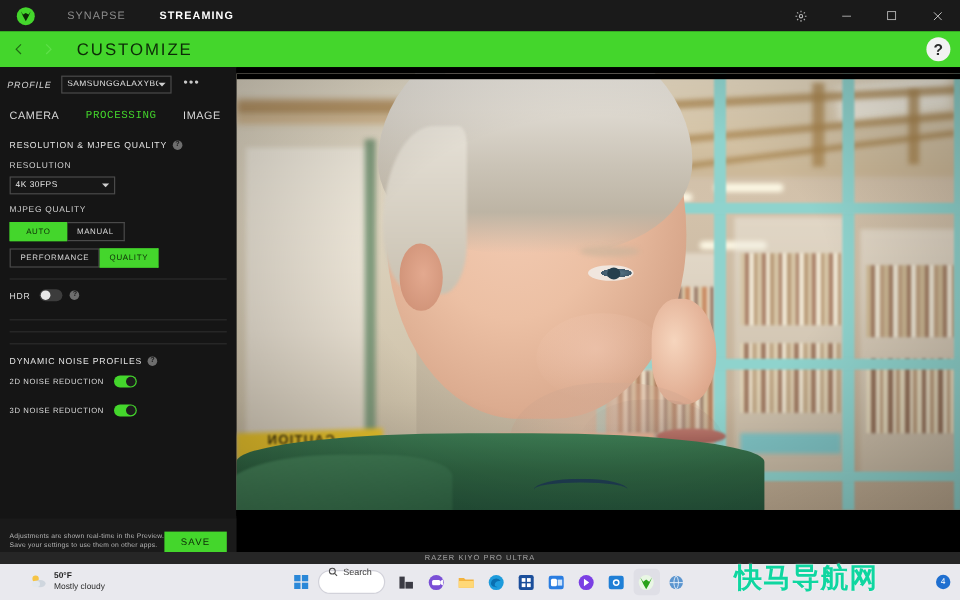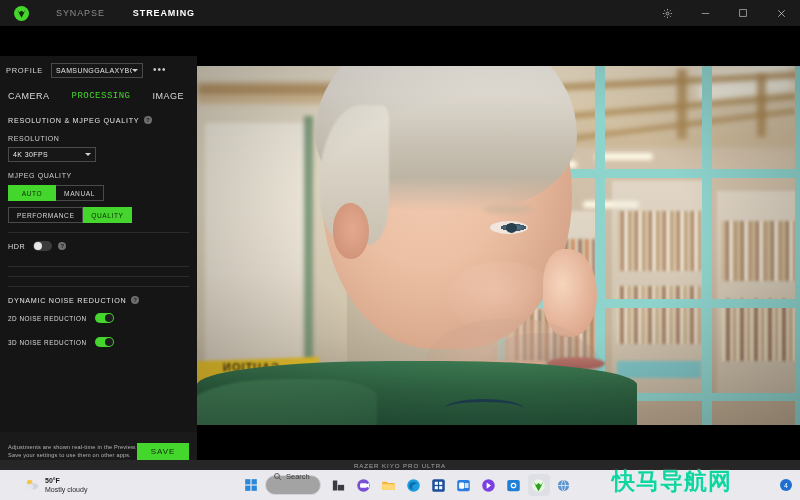--- a/index.html
+++ b/index.html
@@ -59,38 +59,38 @@
   }
 
   
   .leftpanel {
     position:absolute; left:0; top:56px; width:197px; height:414px;
     background:#151515;
   }
   .profile-row {
     display:flex; align-items:center; height:22px; padding:0 6px; margin-top:3px;
   }
-  .profile-label { color:#d6d6d6; font-size:7.5px; letter-spacing:0.7px; }
+  .profile-label { color:#d6d6d6; font-size:7.5px; letter-spacing:0.7px;font-style:italic; }
   .profile-select {
     margin-left:8px; width:92px; height:15px;
     border:1px solid #4a4a4a; background:#171717;
     display:flex; align-items:center; justify-content:space-between;
     padding:0 4px; cursor:pointer;
   }
   .profile-select span { color:#e2e2e2; font-size:7px; letter-spacing:0.4px; white-space:nowrap; overflow:hidden; }
   .caret { width:0;height:0;border-left:3px solid transparent;border-right:3px solid transparent;border-top:3.5px solid #cfcfcf; flex:0 0 auto; }
   .dots { margin-left:10px; color:#c9c9c9; font-size:10px; letter-spacing:1px; cursor:pointer; line-height:1; }
 
   .subtabs { display:flex; align-items:center; height:22px; padding:0 8px; margin-top:4px; }
   .subtab { font-size:9px; color:#d9d9d9; letter-spacing:0.5px; margin-right:22px; cursor:pointer; }
   .subtab.active { color:#44d62c;font-family:Liberation Mono, monospace; }
 
   .sec { padding:0 8px; }
   .sec-title {
-    display:flex; align-items:flex-start; color:#e4e4e4;
+    display:flex; align-items:flex-end; color:#e4e4e4;
     font-size:7.2px; letter-spacing:0.7px; margin-top:9px;
   }
   .info-i {
     width:8px; height:8px; border-radius:50%; background:#6e6e6e;
     color:#1b1b1b; font-size:6px; line-height:8px; text-align:center;
     margin-left:5px; font-weight:bold; cursor:pointer; flex:0 0 auto;
   }
   .field-label { color:#cfcfcf; font-size:7px; letter-spacing:0.6px; margin-top:10px; }
   .dropdown {
     margin-top:5px; width:88px; height:15px; border:1px solid #4a4a4a; background:#171717;
@@ -323,21 +323,21 @@
     background:#e9e9ee; display:flex; align-items:center;
   }
   .weather { display:flex; align-items:center; margin-left:24px; }
   .wx-icon { width:16px; height:16px; position:relative; margin-right:5px; }
   .wx-text { line-height:9px; }
   .wx-temp { color:#1b1b1b; font-size:7px; font-weight:bold; }
   .wx-cond { color:#2a2a2a; font-size:7px; }
   .tb-center { position:absolute; left:240px; display:flex; align-items:center; gap:3px; }
   .start-btn { width:22px; height:22px; display:flex; align-items:center; justify-content:center; cursor:pointer; }
   .search-pill {
-    height:20px; border-radius:10px; background:#a3a3a3; border:1px solid #d2d2da;
+    height:20px; border-radius:10px; background:#ffffff; border:1px solid #d2d2da;
     display:flex; align-items:center; padding:0 10px 18px 7px; cursor:pointer; margin-right:4px;
   }
   .search-pill span { color:#3a3a3a; font-size:7.5px; margin-left:4px; }
   .tb-icon {
     width:22px; height:22px; border-radius:4px; display:flex; align-items:center; justify-content:center;
     cursor:pointer; position:relative;
   }
   .tb-icon.active { background:#dfdfe6; }
   .tray { position:absolute; right:8px; display:flex; align-items:center; gap:7px; }
   .badge {
@@ -388,20 +388,34 @@
       </div>
       <div class="win-btn">
         <svg width="11" height="11" viewBox="0 0 24 24" stroke="#cfcfcf" stroke-width="1.7">
             <line x1="5" y1="5" x2="19" y2="19"></line>
             <line x1="19" y1="5" x2="5" y2="19"></line>
           </svg>
       </div>
     </div>
   </div>
 
+  <div class="greenbar">
+    <div class="gb-arrow back">
+      <svg width="12" height="12" viewBox="0 0 24 24" fill="none" stroke="#1f6b13" stroke-width="2">
+          <polyline points="15 4 7 12 15 20"></polyline>
+        </svg>
+    </div>
+    <div class="gb-arrow">
+      <svg width="12" height="12" viewBox="0 0 24 24" fill="none" stroke="#5fe04a" stroke-width="2">
+          <polyline points="9 4 17 12 9 20"></polyline>
+        </svg>
+    </div>
+    <div class="gb-title">CUSTOMIZE</div>
+    <div class="help-btn">?</div>
+  </div>
 
   <div class="leftpanel">
 
     <div class="profile-row">
       <div class="profile-label">PROFILE</div>
       <div class="profile-select">
         <span>SAMSUNGGALAXYBO...</span>
         <i class="caret"></i>
       </div>
       <div class="dots">•••</div>
@@ -447,21 +461,21 @@
 
       <div class="divider"></div>
 
 
       <div class="divider"></div>
 
 
       <div class="divider"></div>
 
       <div class="sec-title">
-        <span>DYNAMIC NOISE REDUCTION</span>
+        <span>DYNAMIC NOISE PROFILES</span>
         <span class="info-i">?</span>
       </div>
 
       <div class="row">
         <div class="row-label small">2D NOISE REDUCTION</div>
         <div class="toggle on toggle-pre">
             <i class="knob"></i>
           </div>
       </div>
       <div class="row">

